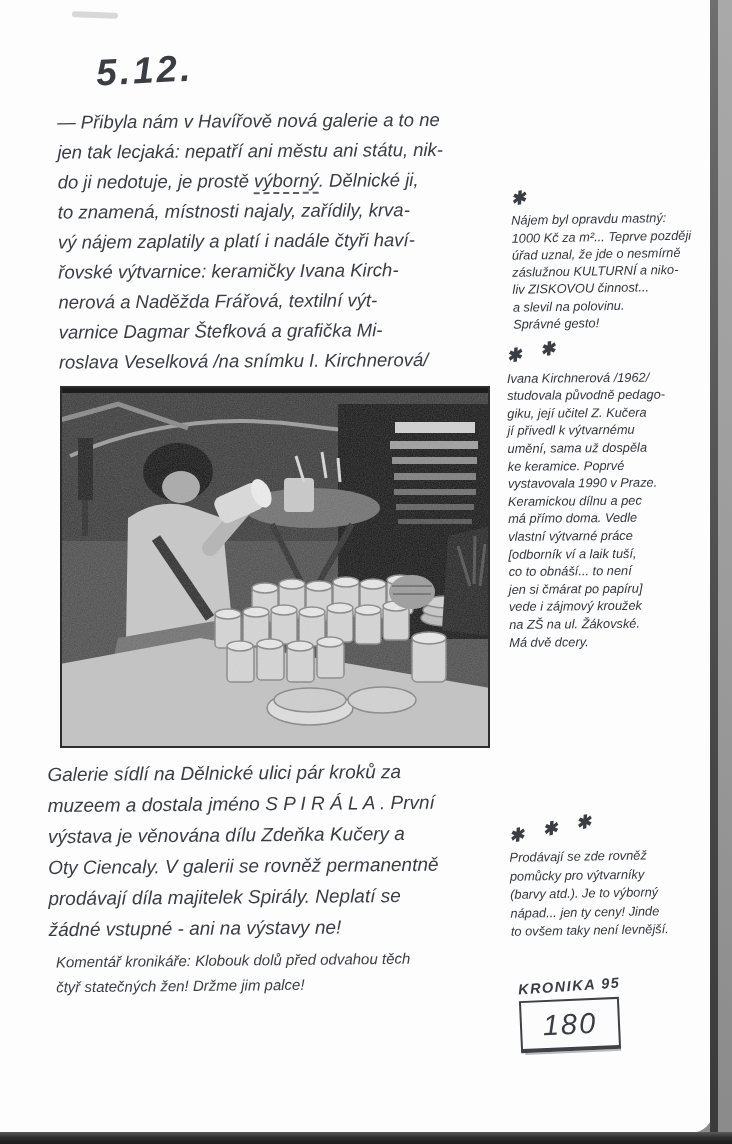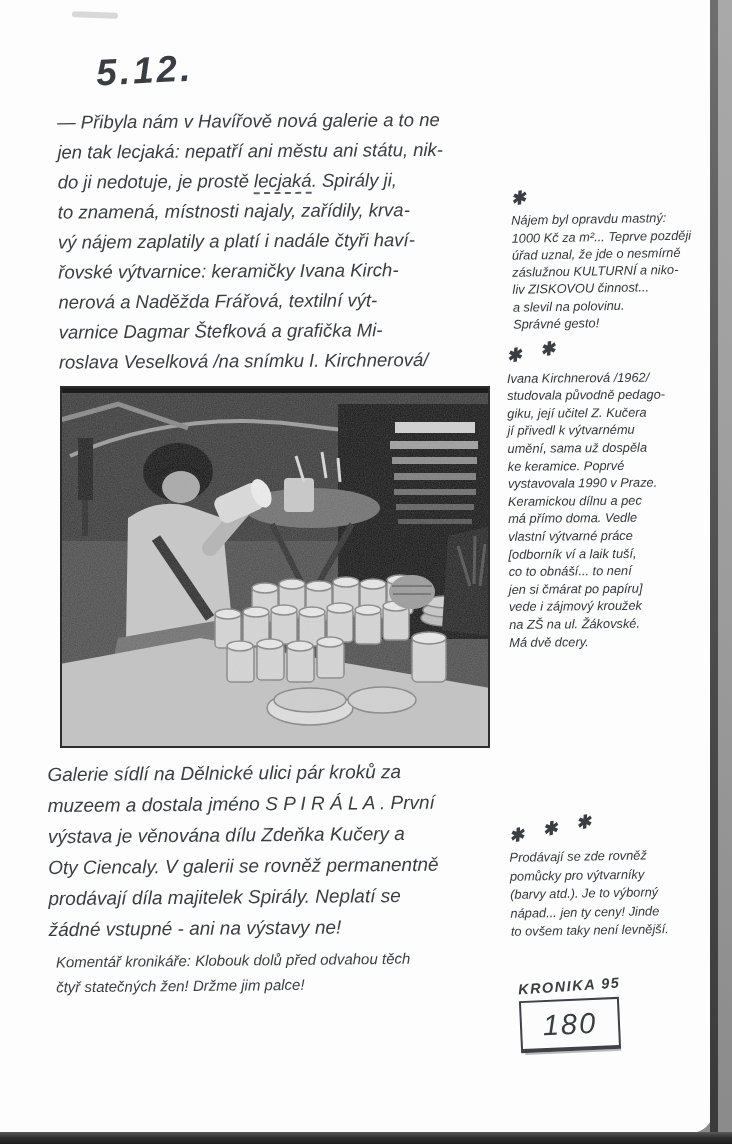--- a/index.html
+++ b/index.html
@@ -54,21 +54,21 @@
 <div class="page">
   <div class="smudge"></div>
 
   <div class="heading hand">5.12.</div>
 
   <div class="p1 hand">
     <div>
         <div class="line">—  Přibyla nám v Havířově nová galerie a to ne</div>
         <div class="line">jen tak lecjaká: nepatří ani městu ani státu, nik-</div>
       </div>
-    <div class="line"><span>do ji nedotuje, je prostě </span><span class="u-dashed">lecjaká</span><span>. Spirály  ji,</span></div>
+    <div class="line"><span>do ji nedotuje, je prostě </span><span class="u-dashed">výborný</span><span>. Dělnické  ji,</span></div>
     <div>
         <div class="line">to znamená, místnosti najaly, zařídily, krva-</div>
         <div class="line">vý nájem zaplatily a platí i nadále čtyři haví-</div>
         <div class="line">řovské výtvarnice: keramičky Ivana Kirch-</div>
         <div class="line">nerová a Naděžda Frářová, textilní výt-</div>
         <div class="line">varnice Dagmar Štefková a grafička Mi-</div>
         <div class="line">roslava Veselková /na snímku I. Kirchnerová/</div>
       </div>
   </div>
 

